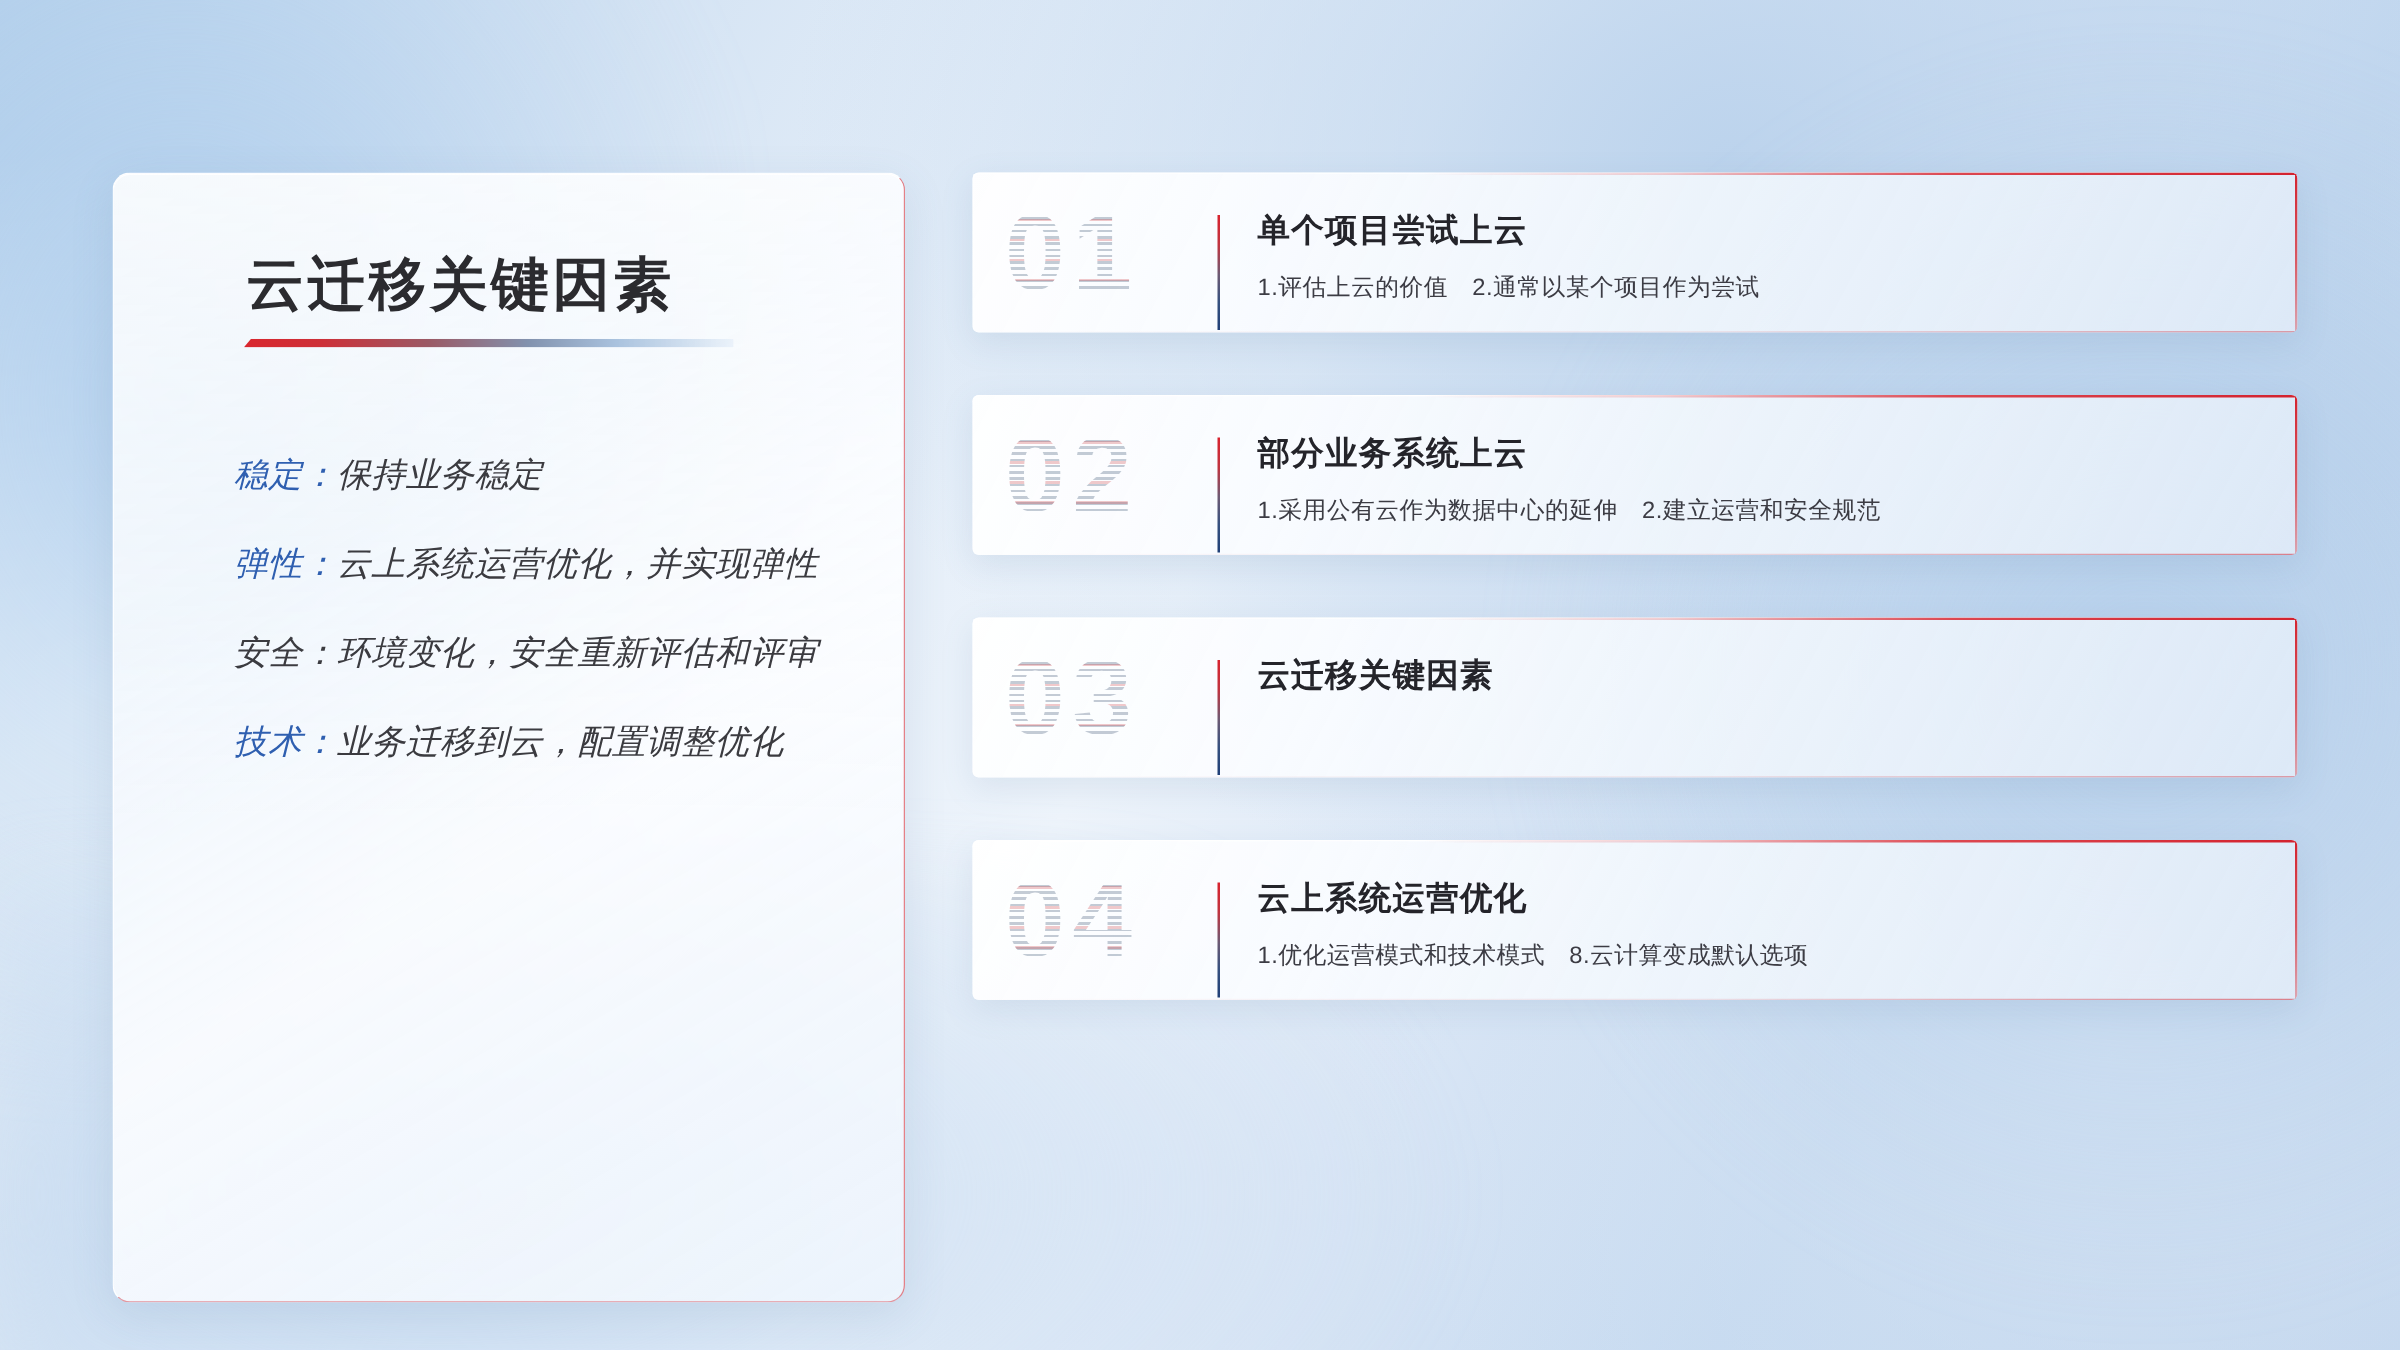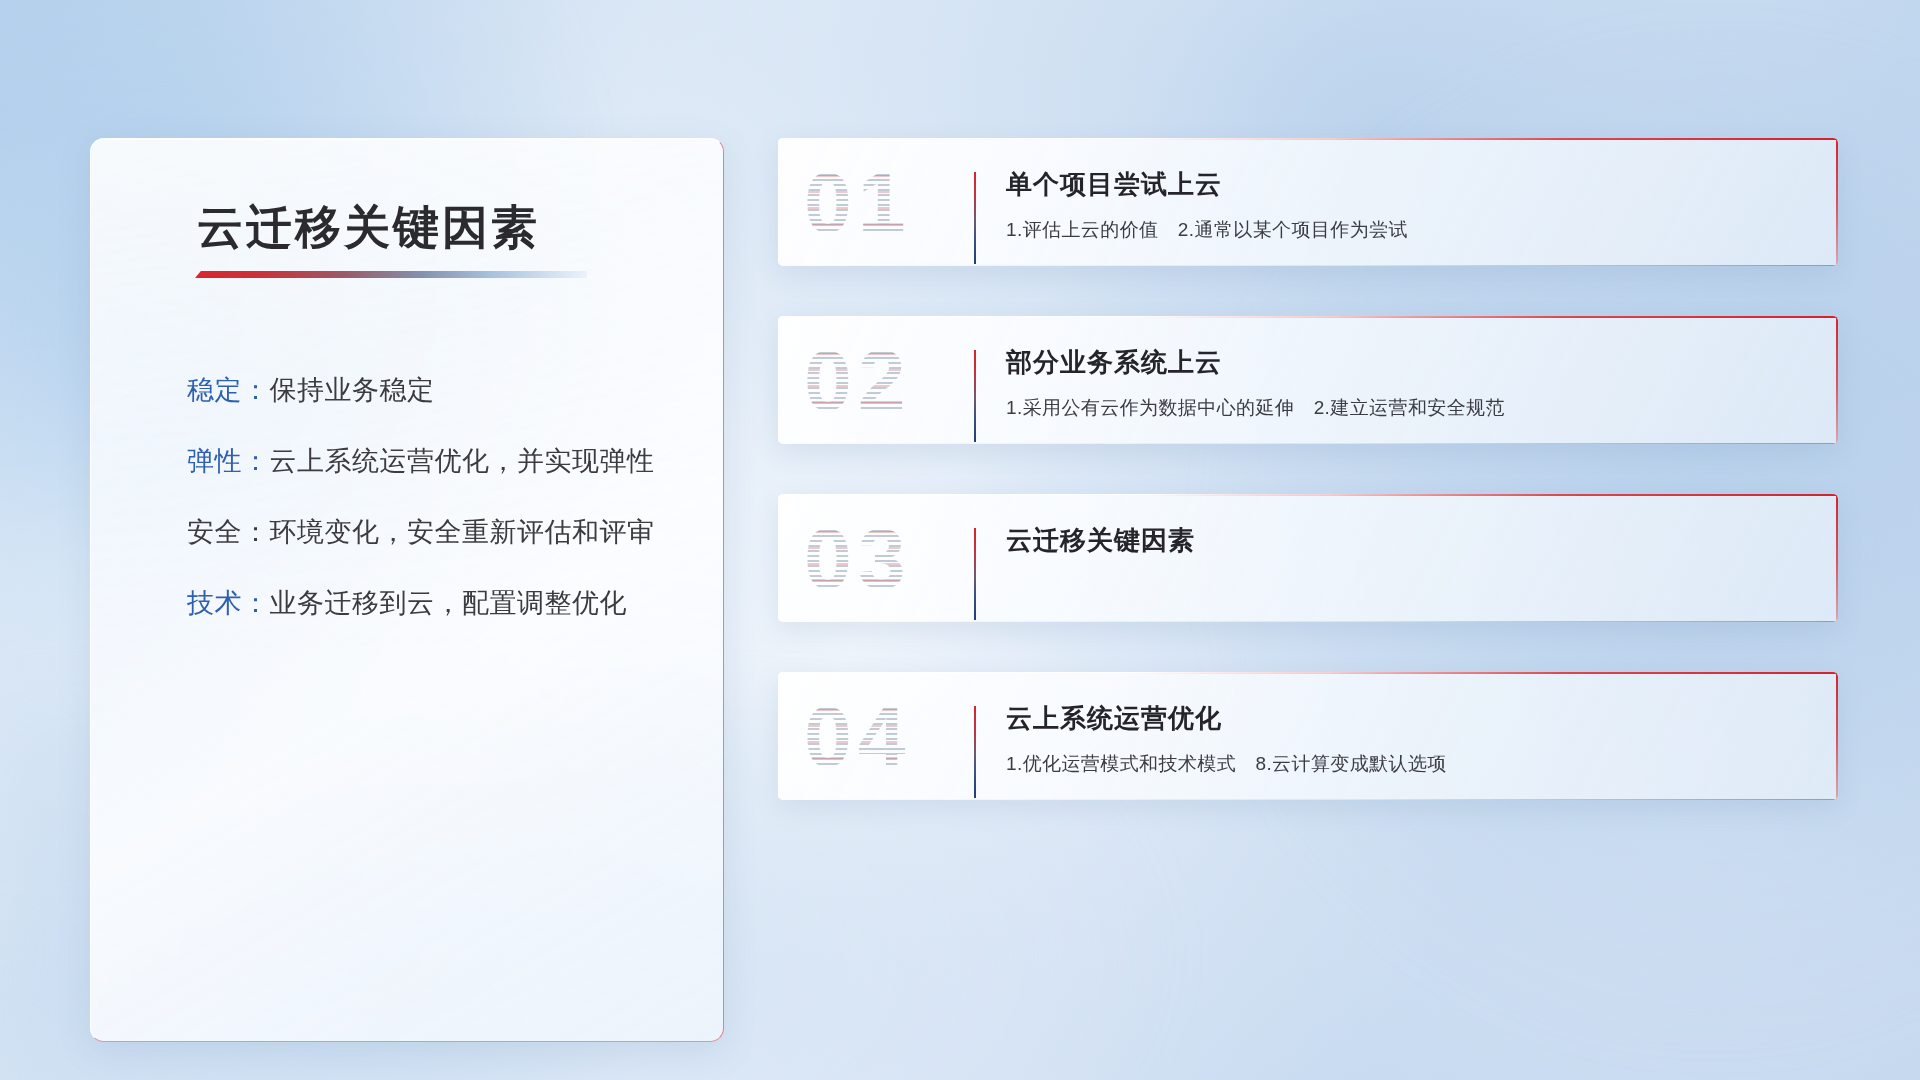--- a/index.html
+++ b/index.html
@@ -108,22 +108,23 @@
       #9a5a66 38%,
       #8292ae 58%,
       #a9c2de 76%,
       rgba(200,220,240,0.25) 100%);
     clip-path: polygon(1.5% 0, 100% 0, 100% 100%, 0 100%);
   }
 
   #factor-list {
     position: absolute;
     left: 96px;
-    top: 238px;
+    top: 228px;
     right: 36px;
+    font-style: italic;
   }
   .factor-row {
     display: block;
     font-size: 27px;
     line-height: 1.0;
     margin-bottom: 44px;
     white-space: nowrap;
   }
   .factor-row.wrap { white-space: normal; line-height: 1.72; }
   .factor-label {

